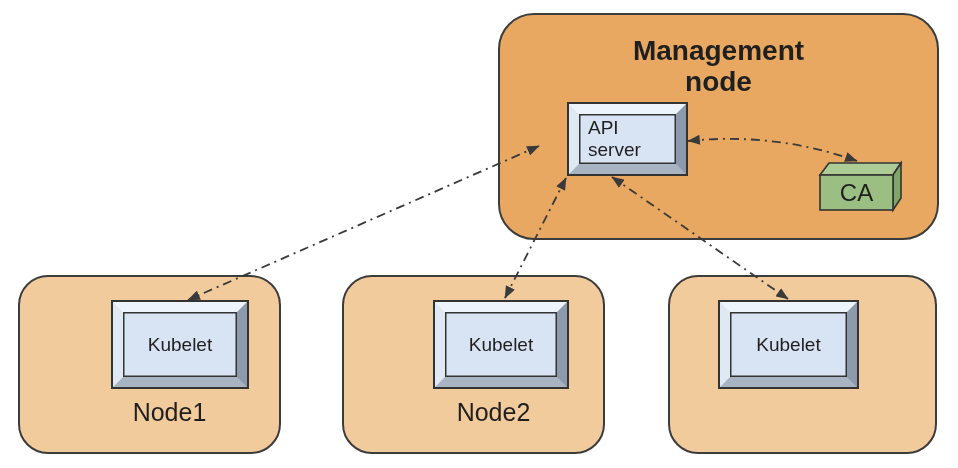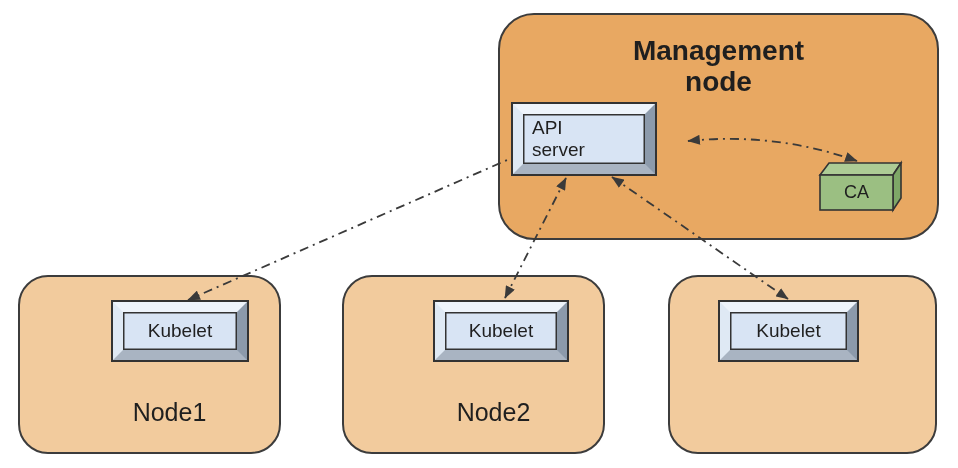--- a/index.html
+++ b/index.html
@@ -71,33 +71,33 @@
     border-bottom-color: var(--box-bevel-bottom, #a9b4c2);
     background: var(--box-face, #d8e4f4);
     outline: 2px solid var(--box-outline, #333333);
     box-shadow: inset 0 0 0 1.5px var(--box-outline, #333333);
     display: flex;
     align-items: center;
     z-index: 3;
     font-size: 19px;
     line-height: 22px;
   }
-  .api-box { left: 513px; top: 104px; width: 142px; height: 70px; }
+  .api-box { left: 569px; top: 104px; width: 117px; height: 70px; }
   .api-box .box-label { width: 58px; margin-left: 9px; text-align: left; }
-  .kubelet { top: 302px; height: 58px; justify-content: center; text-align: center; }
+  .kubelet { top: 302px; height: 85px; justify-content: center; text-align: center; }
   .kubelet.k1 { left: 113px; width: 134px; }
   .kubelet.k2 { left: 435px; width: 132px; }
   .kubelet.k3 { left: 720px; width: 137px; }
 
   
   .ca-label {
     position: absolute;
     left: 820px; top: 175px; width: 73px; height: 35px;
     display: flex; align-items: center; justify-content: center;
-    font-size: 18px;
+    font-size: 24px;
     z-index: 3;
   }
 
   
   svg.overlay {
     position: absolute;
     left: 0; top: 0;
     z-index: 2;
   }
   .arrow-line {

